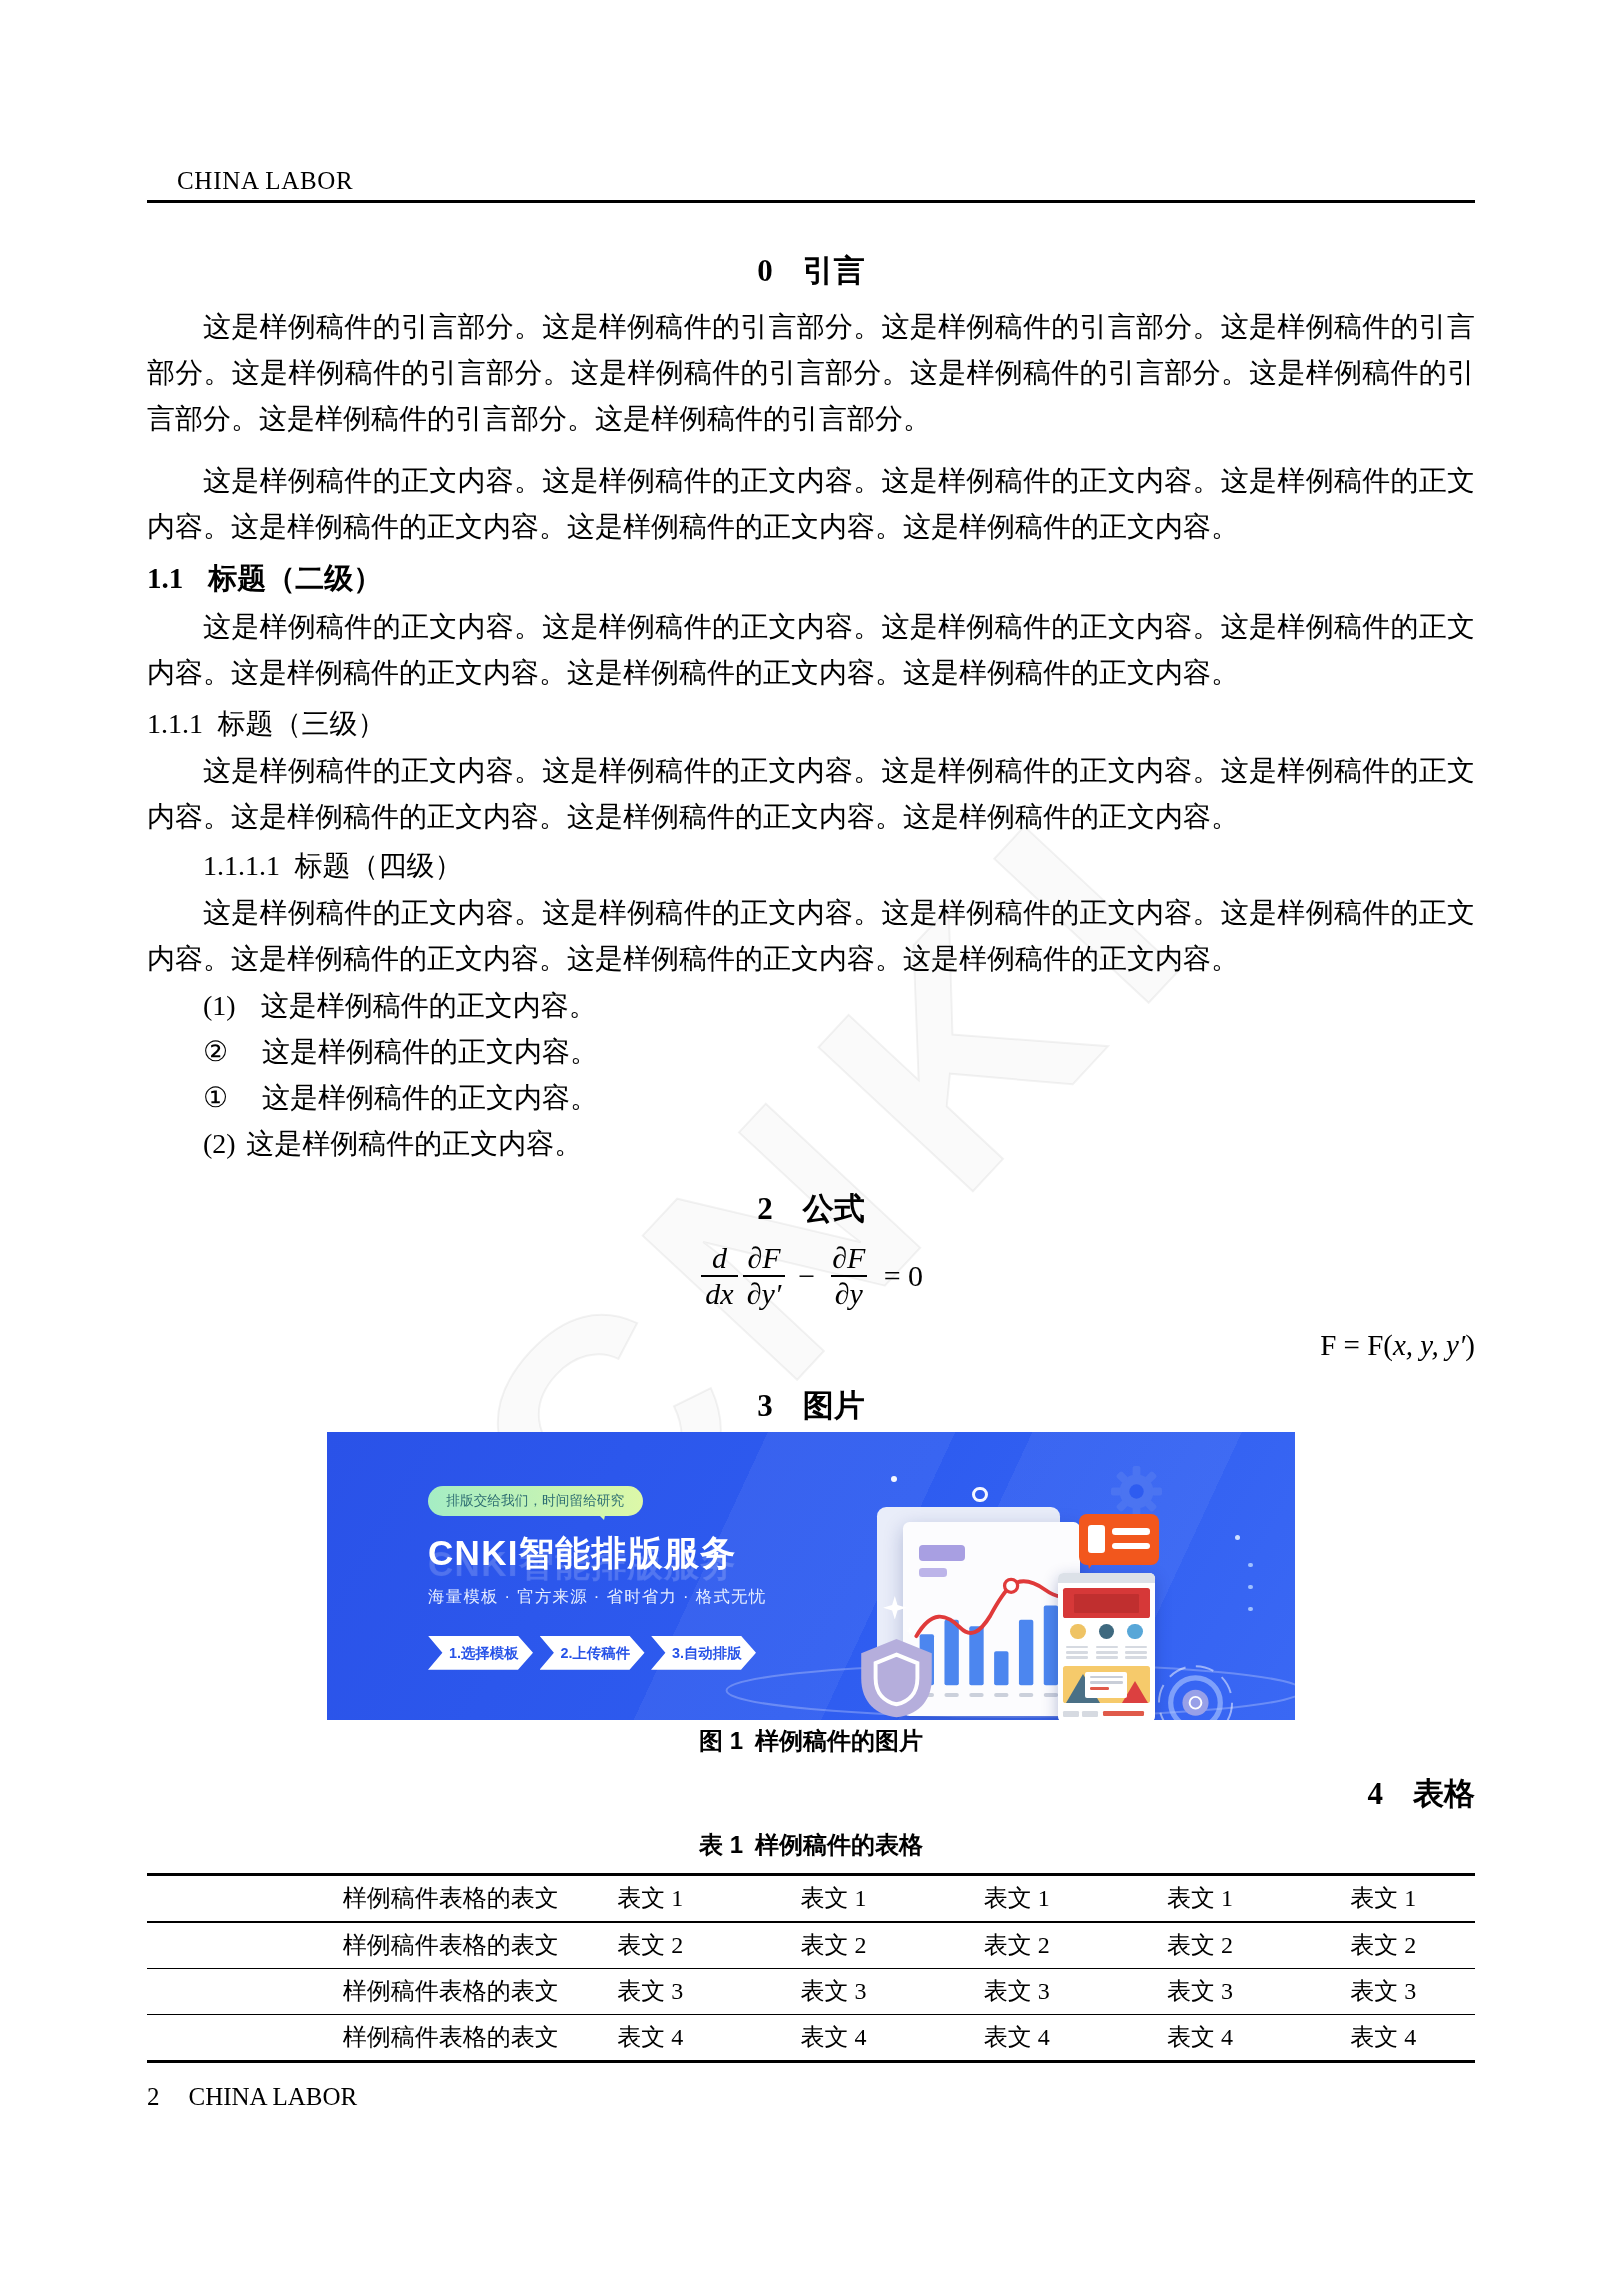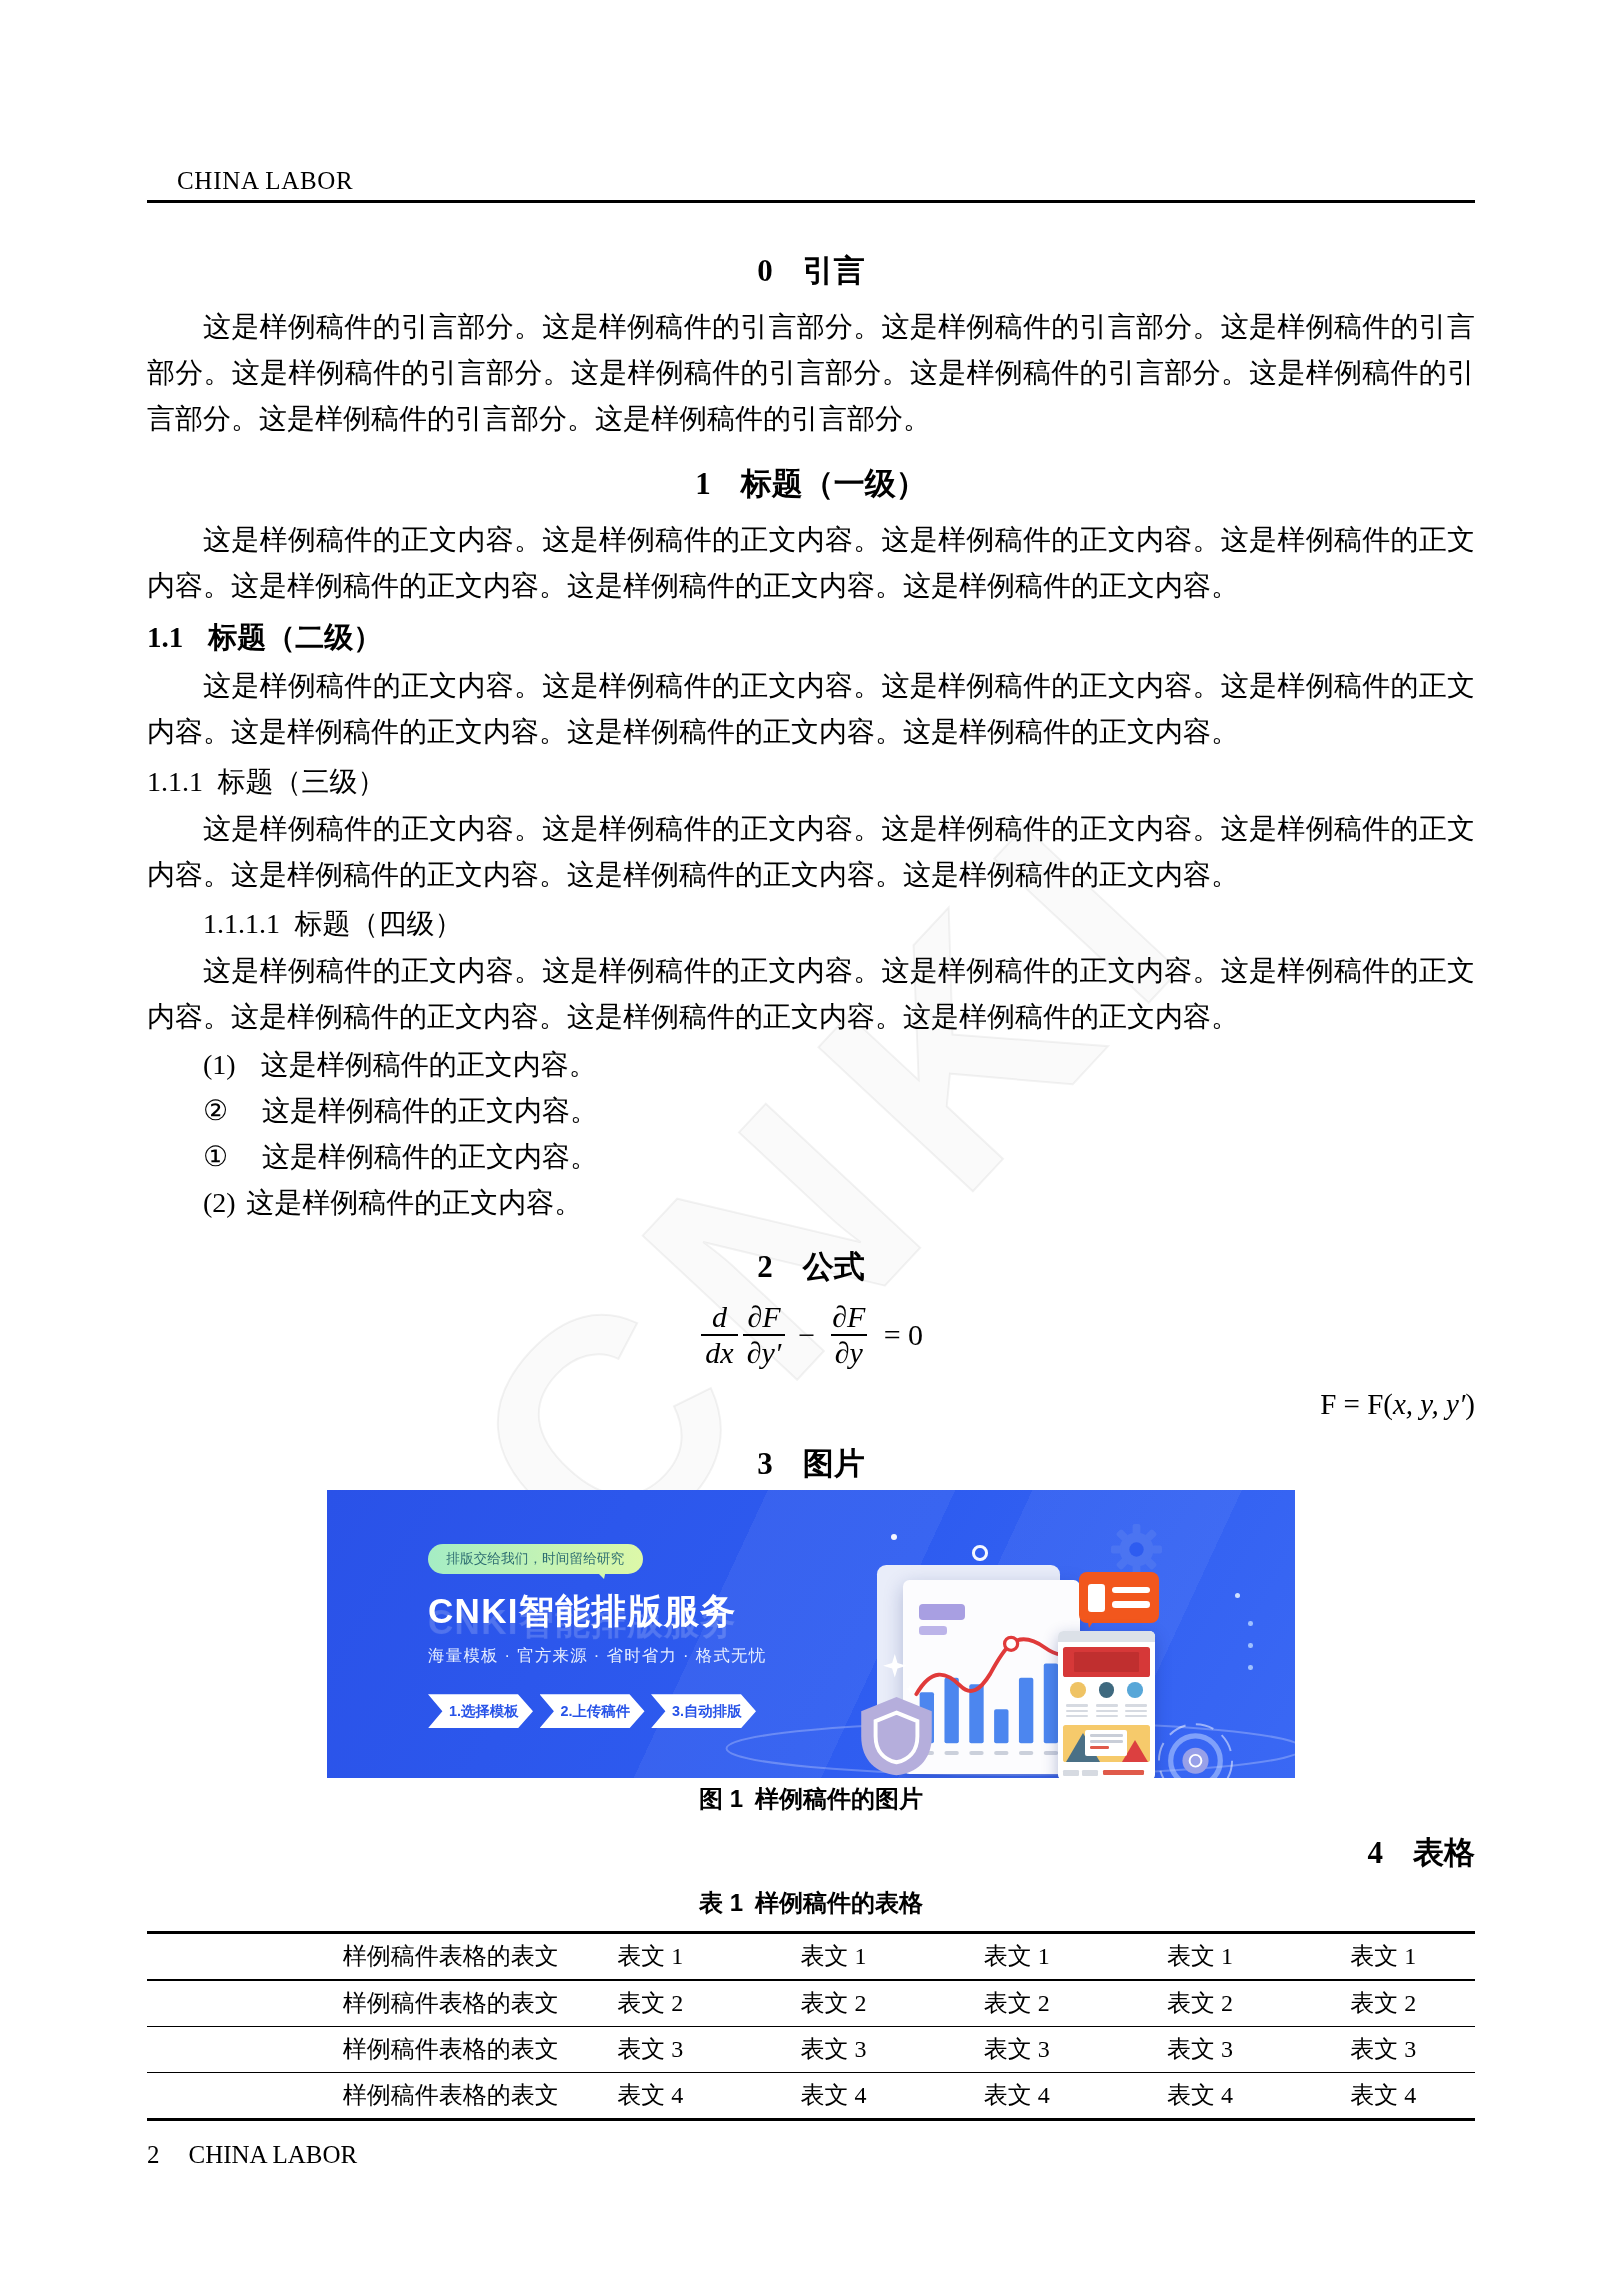--- a/index.html
+++ b/index.html
@@ -168,23 +168,20 @@
 
   <div class="content">
     <div class="running-head">CHINA LABOR</div>
     <div class="head-rule"></div>
 
     <div class="h-lvl1 h-first">
       <span class="h-num">0</span><span>引言</span>
     </div>
     <p class="para">这是样例稿件的引言部分。这是样例稿件的引言部分。这是样例稿件的引言部分。这是样例稿件的引言部分。这是样例稿件的引言部分。这是样例稿件的引言部分。这是样例稿件的引言部分。这是样例稿件的引言部分。这是样例稿件的引言部分。这是样例稿件的引言部分。</p>
 
-    <div class="h-lvl1">
-      <span class="h-num">1</span><span>标题（一级）</span>
-    </div>
     <p class="para">这是样例稿件的正文内容。这是样例稿件的正文内容。这是样例稿件的正文内容。这是样例稿件的正文内容。这是样例稿件的正文内容。这是样例稿件的正文内容。这是样例稿件的正文内容。</p>
 
     <div class="h-lvl2">
       <span class="h-num">1.1</span><span>标题（二级）</span>
     </div>
     <p class="para tight2">这是样例稿件的正文内容。这是样例稿件的正文内容。这是样例稿件的正文内容。这是样例稿件的正文内容。这是样例稿件的正文内容。这是样例稿件的正文内容。这是样例稿件的正文内容。</p>
 
     <div class="h-lvl3">
       <span class="h-num">1.1.1</span><span>标题（三级）</span>
     </div>

